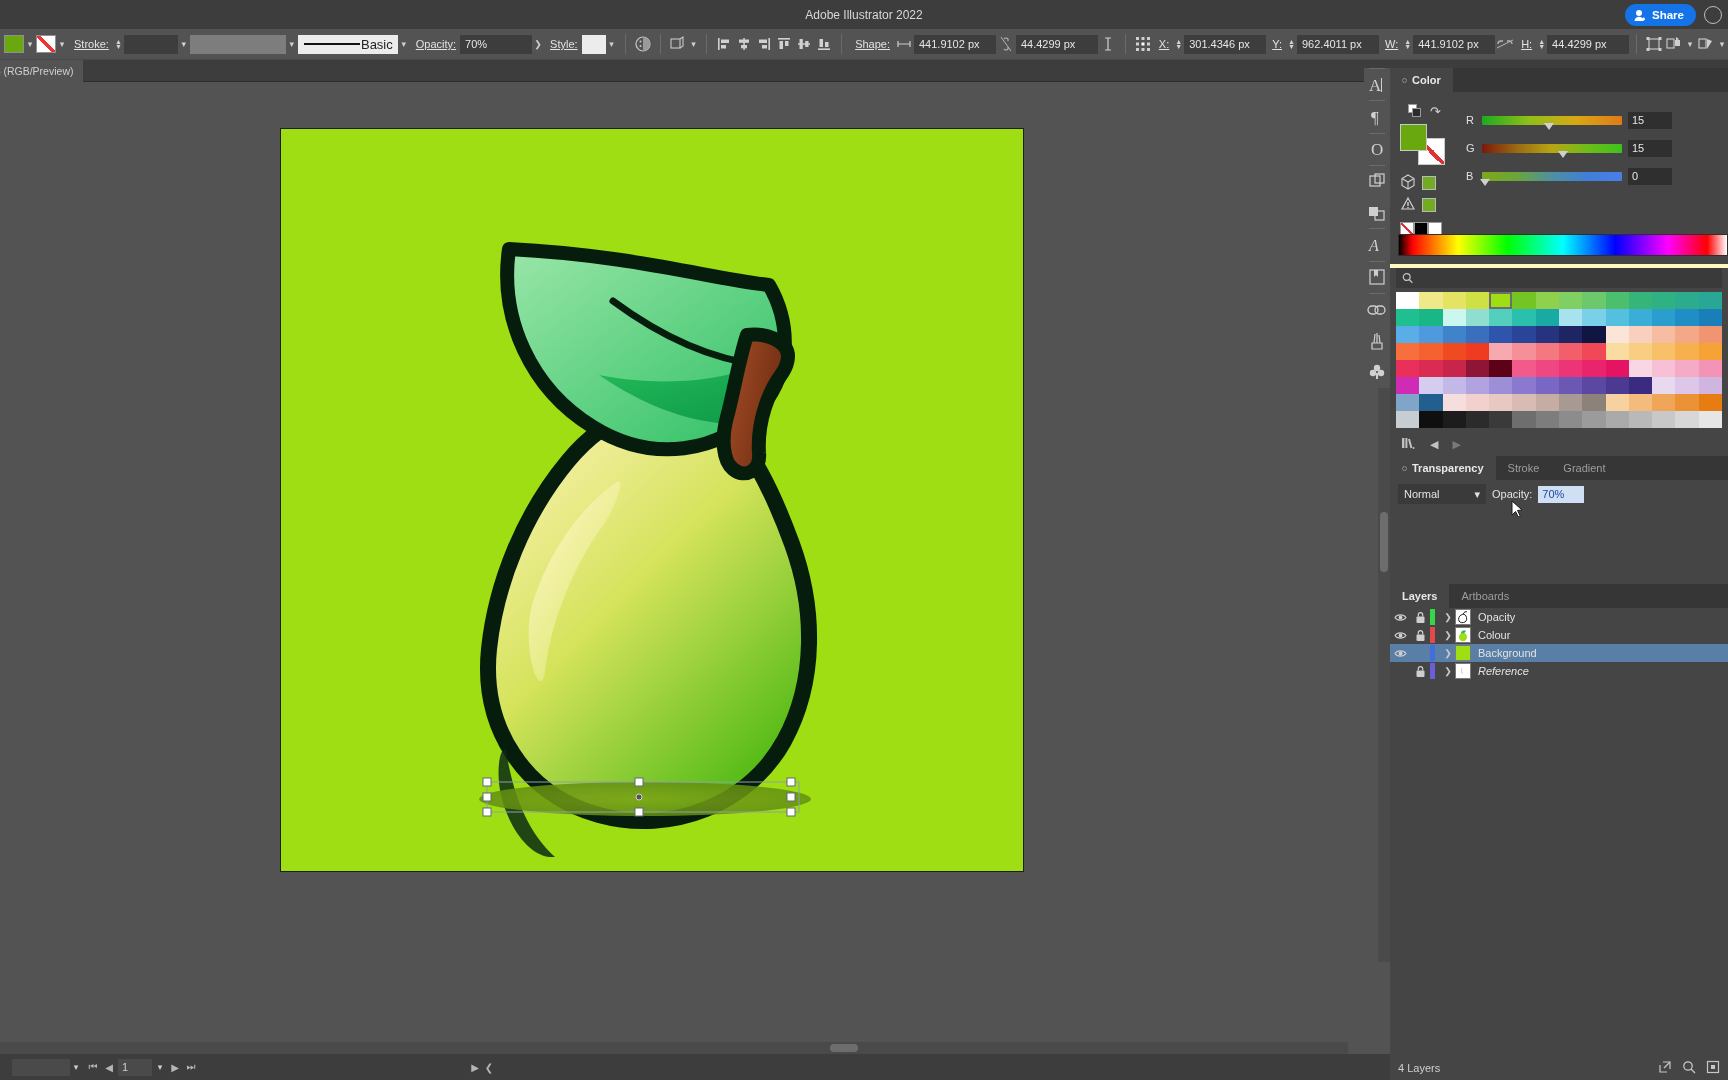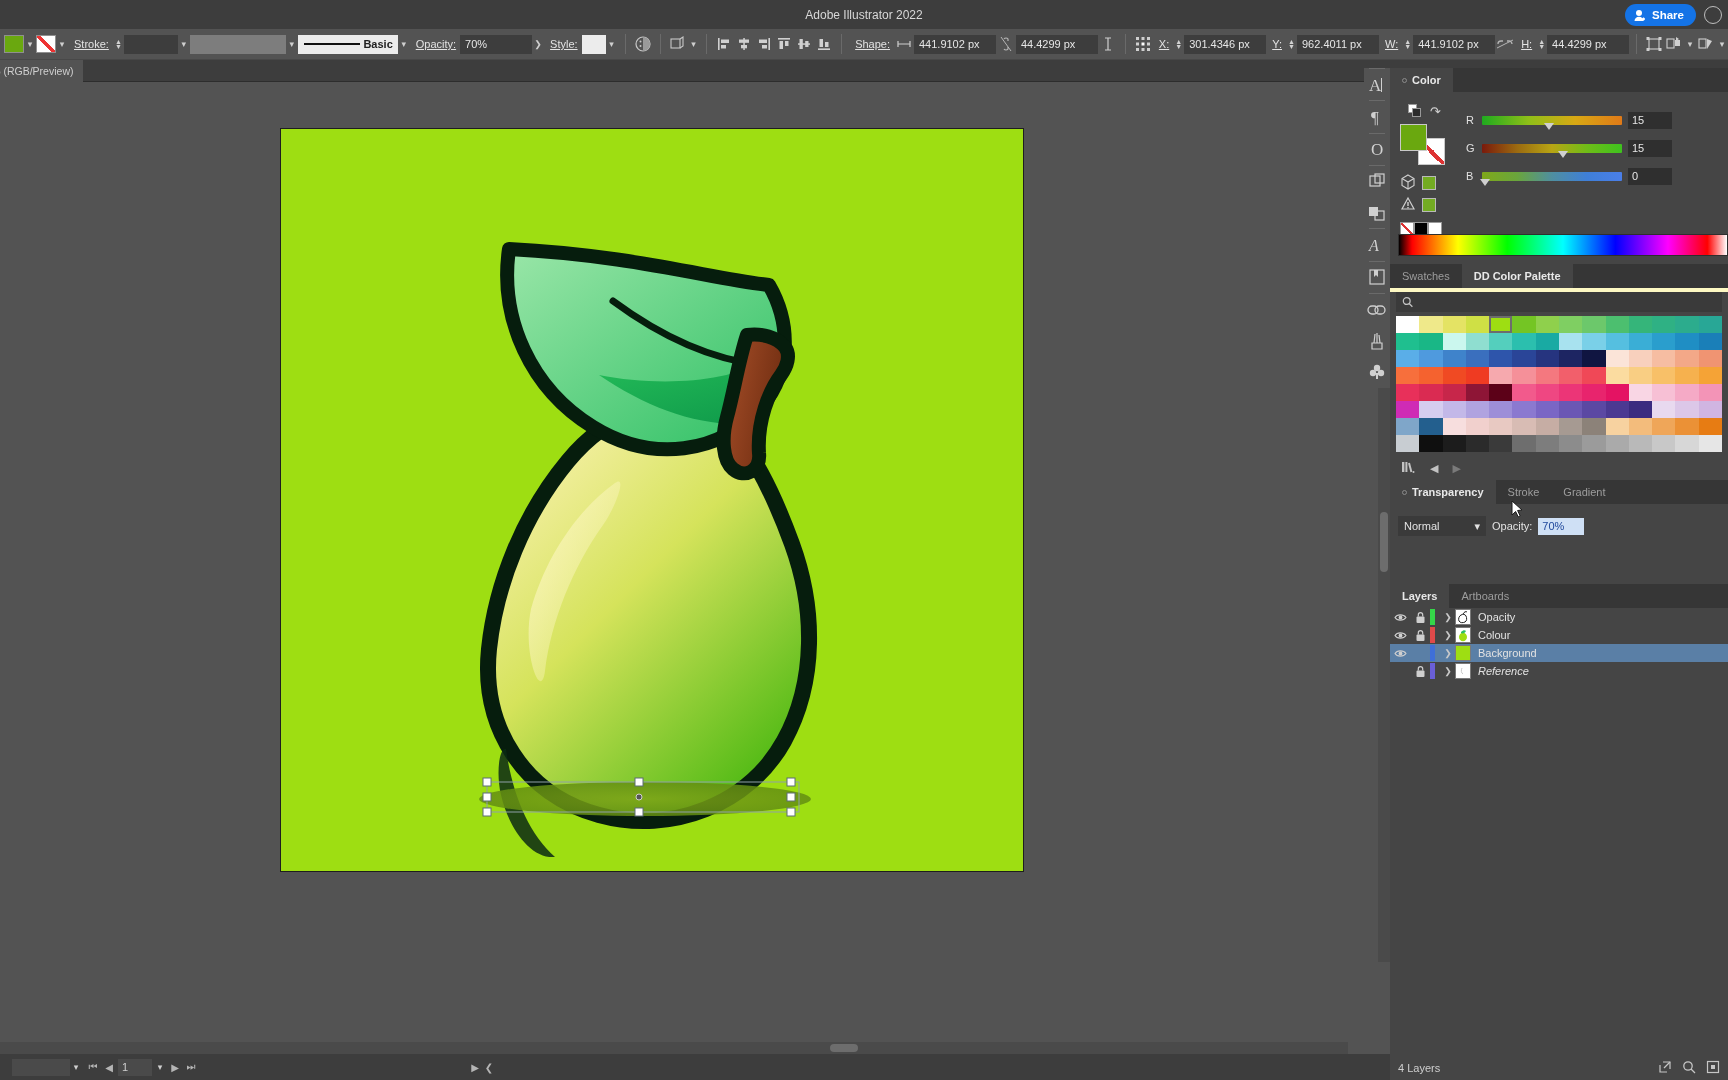--- a/index.html
+++ b/index.html
@@ -152,21 +152,21 @@
   .swatchpanel { background: #454545; }
   .search { margin: 4px 6px; height: 20px; background: #3a3a3a; display: flex; align-items: center; padding: 0 6px; gap: 6px; }
   .search input { background: transparent; border: 0; outline: none; color: #d8d8d8; font-size: 11px; width: 100%; font-family: "Liberation Sans", sans-serif;}
   .swgrid { display: grid; grid-template-columns: repeat(14, 1fr); gap: 0; margin: 0 6px 4px 6px; }
   .swgrid div { width: 100%; aspect-ratio: 1/1; height: 17px; cursor: pointer; }
   .swgrid div.sel { outline: 2px solid #6d6d6d; outline-offset: -2px; position: relative; z-index: 2;}
   .swfoot { height: 24px; display: flex; align-items: center; gap: 14px; padding: 0 10px; color: #c2c2c2; }
 
   
   .transpanel { background: #454545; height: 116px; position: relative; }
-  .tp-row { display: flex; align-items: center; gap: 6px; padding: 12px 8px 0 8px; }
+  .tp-row { display: flex; align-items: center; gap: 6px; padding: 4px 8px 0 8px; }
   .selectbox { background: #3a3a3a; height: 20px; width: 88px; display: flex; align-items: center; justify-content: space-between; padding: 0 6px; font-size: 11px; color: #e2e2e2; cursor: pointer; }
   .op-lbl { font-size: 11px; color: #e2e2e2; }
   .op-fld { background: #cfe0f5; color: #20489b; height: 17px; width: 46px; display: flex; align-items: center; padding: 0 4px; font-size: 11px; }
   .tp-thumbs { display: flex; align-items: center; gap: 10px; padding: 10px 8px 0 8px; }
   .tp-thumb { width: 46px; height: 42px; background: #fff; border: 1px solid #6d6d6d; display: flex; align-items: center; justify-content: center; }
   .tp-mask { width: 46px; height: 42px; background: #4d4d4d; border: 1px solid #6d6d6d; display: flex; align-items: center; justify-content: center; color: #bcbcbc; }
   .tp-right { display: flex; flex-direction: column; gap: 4px; }
   .makemask { background: #5a5a5a; color: #e8e8e8; font-size: 11px; font-weight: bold; padding: 3px 8px; cursor: pointer; }
   .chk { display: flex; align-items: center; gap: 5px; color: #8d8d8d; font-size: 11px; }
   .chkbox { width: 11px; height: 11px; border: 1px solid #787878; }
@@ -226,21 +226,21 @@
       </div>
     <div class="fld"></div>
     <div class="caret">▾</div>
     <div class="fld gray"></div>
     <div class="caret">▾</div>
 
     <div class="fld white">
       <svg width="58" height="10" viewBox="0 0 58 10">
           <line x1="1" y1="5" x2="57" y2="5" stroke="#111" stroke-width="2"></line>
         </svg>
-      <span style="font-weight:bold;font-size:11px">Basic</span>
+      <span style="font-weight:normal;font-size:13px">Basic</span>
     </div>
     <div class="caret">▾</div>
 
     <div class="lbl">Opacity:</div>
     <div class="fld" style="min-width:72px">70%</div>
     <div class="caret">❯</div>
 
     <div class="lbl">Style:</div>
     <div class="fld blank"></div>
     <div class="caret">▾</div>
@@ -626,24 +626,20 @@
           <span class="ch">B</span>
           <span class="track" id="trackB" style="background: linear-gradient(to right, rgb(127, 168, 26), rgb(106, 165, 60), rgb(79, 143, 160), rgb(63, 127, 216), rgb(74, 126, 232));">
               <i class="thumbtri" id="thB" style="left: -2.2px;"></i>
             </span>
           <span class="valfld">0</span>
         </div>
       </div>
       <div class="spectrum"></div>
     </div>
 
-    <div class="panel-tabs">
-      <div class="ptab">Swatches</div>
-      <div class="ptab active">DD Color Palette</div>
-    </div>
     <div class="swatchpanel">
       <div class="search">
         <svg width="12" height="12" viewBox="0 0 12 12">
             <circle cx="5" cy="5" r="3.6" fill="none" stroke="#c4c4c4" stroke-width="1.3"></circle>
             <line x1="7.8" y1="7.8" x2="11" y2="11" stroke="#c4c4c4" stroke-width="1.3"></line>
           </svg>
         <input type="text" placeholder="" style="">
       </div>
       <div class="swgrid" id="swgrid">
           <div style="background: rgb(255, 255, 255);"></div>

